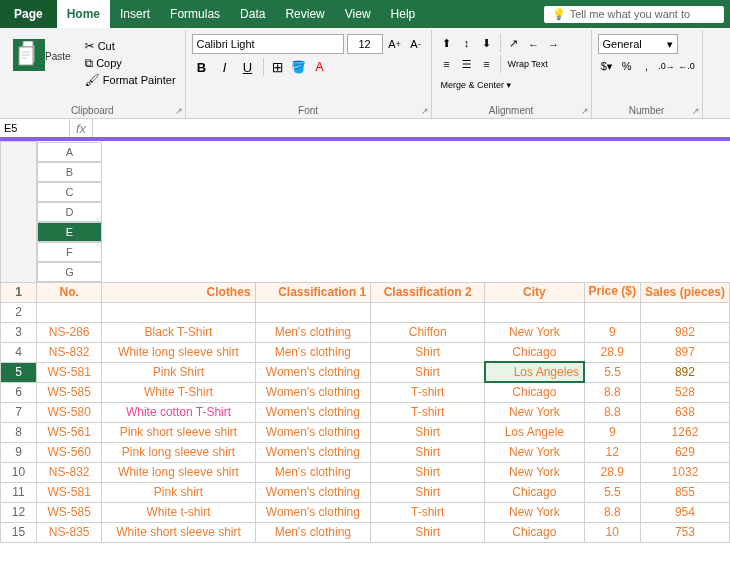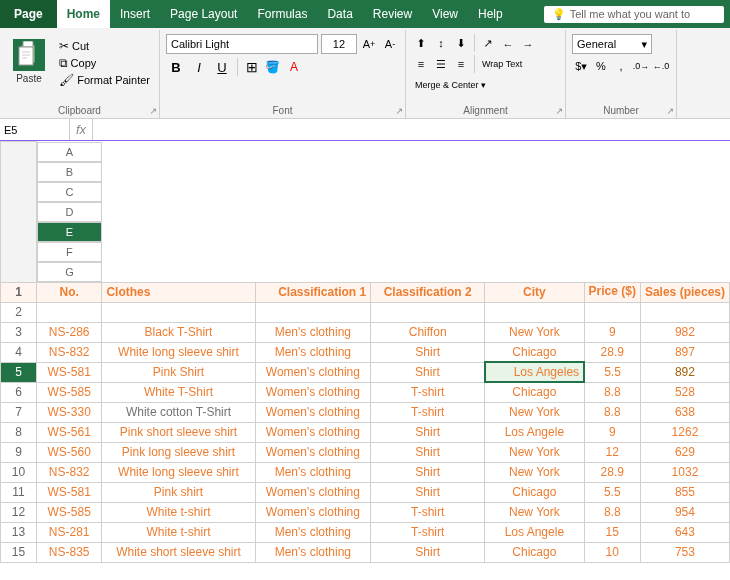--- a/index.html
+++ b/index.html
@@ -16,21 +16,21 @@
     .menu-bar .menu-item.active { background: #fff; color: #217346; font-weight: bold; }
     .formula-bar-spacer { flex: 1; }
     .tell-me { background: #fff; border-radius: 2px; padding: 2px 8px; margin: 3px 6px; font-size: 11px; color: #666; display: flex; align-items: center; gap: 4px; min-width: 180px; }
 
     
     .toolbar { background: #f3f3f3; border-bottom: 1px solid #d0d0d0; display: flex; align-items: stretch; padding: 2px 0; min-height: 86px; }
     .toolbar-group { display: flex; flex-direction: column; align-items: center; border-right: 1px solid #d0d0d0; padding: 2px 4px; min-width: 60px; position: relative; }
     
     
     .clipboard-group { flex-direction: row; align-items: flex-start; padding: 4px 6px 16px 6px; min-width: 90px; }
-    .paste-btn { display: flex; flex-direction: column; align-items: center; padding: 2px 6px; cursor: pointer; border: 1px solid transparent; justify-content: flex-end; }
+    .paste-btn { display: flex; flex-direction: row; align-items: center; padding: 2px 6px; cursor: pointer; border: 1px solid transparent; justify-content: flex-end; }
     .paste-icon { width: 32px; height: 32px; background: #217346; display: flex; align-items: center; justify-content: center; color: #fff; font-size: 18px; }
     .paste-label { font-size: 10px; color: #333; margin-top: 2px; }
     .clipboard-actions { display: flex; flex-direction: column; gap: 1px; padding-top: 2px; }
     .clip-action { display: flex; align-items: center; gap: 3px; font-size: 11px; cursor: pointer; padding: 1px 3px; }
     .clip-icon { font-size: 12px; }
     .font-select { border: 1px solid #aaa; padding: 1px 4px; font-size: 11px; height: 20px; min-width: 110px; background: #fff; }
     .font-size-select { border: 1px solid #aaa; padding: 1px 2px; font-size: 11px; height: 20px; width: 36px; background: #fff; text-align: center; }
     .icon-btn { width: 18px; height: 18px; display: flex; align-items: center; justify-content: center; cursor: pointer; border: 1px solid transparent; font-size: 11px; }
     .bold-btn { font-weight: bold; }
     .italic-btn { font-style: italic; }
@@ -54,33 +54,32 @@
     .data-row td { background: #fff; }
     .data-row:nth-child(even) td { background: #fff; }
     .name-box { width: 70px; border-right: 1px solid #ccc; padding: 0 4px; font-size: 11px; height: 100%; display: flex; align-items: center; }
     .formula-fx { padding: 0 6px; color: #888; font-style: italic; font-size: 13px; border-right: 1px solid #ccc; height: 100%; display: flex; align-items: center; }
     .formula-content { flex: 1; padding: 0 6px; font-size: 11px; }
 
     
     .number-box { border: 1px solid #aaa; padding: 1px 4px; font-size: 11px; height: 20px; width: 70px; background: #fff; display: flex; align-items: center; }
 
     
-    .formula-bar-area { display: flex; align-items: center; border-bottom: 1px solid #8b5cf6; background: #fff; height: 22px; }
+    .formula-bar-area { display: flex; align-items: center; border-bottom: 4px solid #8b5cf6; background: #fff; height: 22px; }
     
     
     .active-col-header { background: #217346; color: #fff; }
   </style>
 </head>
 <body>
 
 <div class="menu-bar">
   <div class="file-btn">Page</div>
   <div class="menu-item active">Home</div>
   <div class="menu-item">Insert</div>
-  <div class="menu-item">Page Layout</div>
   <div class="menu-item">Formulas</div>
   <div class="menu-item">Data</div>
   <div class="menu-item">Review</div>
   <div class="menu-item">View</div>
   <div class="menu-item">Help</div>
   <div class="formula-bar-spacer"></div>
   <div class="tell-me">
     <span style="color:#888;">💡</span>
     <span>Tell me what you want to</span>
   </div>
@@ -214,21 +213,21 @@
         <td class="col-header" style="text-align:center; font-size:11px; color:#666; height:20px; border:1px solid #d0d0d0;">D</td>
         <td class="col-header active-col-header" style="text-align:center; font-size:11px; height:20px; border:1px solid #d0d0d0;">E</td>
         <td class="col-header" style="text-align:center; font-size:11px; color:#666; height:20px; border:1px solid #d0d0d0;">F</td>
         <td class="col-header" style="text-align:center; font-size:11px; color:#666; height:20px; border:1px solid #d0d0d0;">G</td>
       </tr>
     </thead>
     <tbody id="sheet-body">
     <tr class="header-row">
           <td class="row-num">1</td>
           <td style="color: rgb(237, 125, 49); text-align: center; font-weight: bold; background: rgb(255, 245, 238);">No.</td>
-          <td style="color: rgb(237, 125, 49); text-align: left; font-weight: bold; background: rgb(255, 245, 238); margin-top: 12px;">Clothes</td>
+          <td style="color: rgb(237, 125, 49); text-align: right; font-weight: bold; background: rgb(255, 245, 238); margin-top: 12px;">Clothes</td>
           <td style="color: rgb(237, 125, 49); text-align: right; font-weight: bold; background: rgb(255, 245, 238);">Classification 1</td>
           <td style="color: rgb(237, 125, 49); text-align: center; font-weight: bold; background: rgb(255, 245, 238);">Classification 2</td>
           <td style="color: rgb(237, 125, 49); text-align: center; font-weight: bold; background: rgb(255, 245, 238);">City</td>
           <td style="color: rgb(237, 125, 49); text-align: left; font-weight: bold; background: rgb(255, 245, 238); line-height: 1.1;">Price ($)</td>
           <td style="color: rgb(237, 125, 49); text-align: center; font-weight: bold; background: rgb(255, 245, 238);">Sales (pieces)</td>
         </tr>
         <tr class="data-row">
           <td class="row-num">2</td>
           <td style="color: rgb(237, 125, 49); text-align: center;"></td>
           <td style="color: rgb(237, 125, 49); text-align: center;"></td>
@@ -273,22 +272,22 @@
           <td style="color: rgb(237, 125, 49); text-align: center;">WS-585</td>
           <td style="color: rgb(237, 125, 49); text-align: center;">White T-Shirt</td>
           <td style="color: rgb(237, 125, 49); text-align: center;">Women's clothing</td>
           <td style="color: rgb(237, 125, 49); text-align: center;">T-shirt</td>
           <td style="color: rgb(237, 125, 49); text-align: center;">Chicago</td>
           <td style="color: rgb(237, 125, 49); text-align: center;">8.8</td>
           <td style="color: rgb(237, 125, 49); text-align: center;">528</td>
         </tr>
         <tr class="data-row">
           <td class="row-num">7</td>
-          <td style="color: rgb(237, 125, 49); text-align: center;">WS-330</td>
-          <td style="color: #737373; text-align: center;">White cotton T-Shirt</td>
+          <td style="color: rgb(237, 125, 49); text-align: center;">WS-580</td>
+          <td style="color: #ec4899; text-align: center;">White cotton T-Shirt</td>
           <td style="color: rgb(237, 125, 49); text-align: center;">Women's clothing</td>
           <td style="color: rgb(237, 125, 49); text-align: center;">T-shirt</td>
           <td style="color: rgb(237, 125, 49); text-align: center;">New York</td>
           <td style="color: rgb(237, 125, 49); text-align: center;">8.8</td>
           <td style="color: rgb(237, 125, 49); text-align: center;">638</td>
         </tr>
         <tr class="data-row">
           <td class="row-num">8</td>
           <td style="color: rgb(237, 125, 49); text-align: center;">WS-561</td>
           <td style="color: rgb(237, 125, 49); text-align: center;">Pink short sleeve shirt</td>
@@ -332,30 +331,20 @@
           <td class="row-num">12</td>
           <td style="color: rgb(237, 125, 49); text-align: center;">WS-585</td>
           <td style="color: rgb(237, 125, 49); text-align: center;">White t-shirt</td>
           <td style="color: rgb(237, 125, 49); text-align: center;">Women's clothing</td>
           <td style="color: rgb(237, 125, 49); text-align: center;">T-shirt</td>
           <td style="color: rgb(237, 125, 49); text-align: center;">New York</td>
           <td style="color: rgb(237, 125, 49); text-align: center;">8.8</td>
           <td style="color: rgb(237, 125, 49); text-align: center;">954</td>
         </tr>
         <tr class="data-row">
-          <td class="row-num">13</td>
-          <td style="color: rgb(237, 125, 49); text-align: center;">NS-281</td>
-          <td style="color: rgb(237, 125, 49); text-align: center;">White t-shirt</td>
-          <td style="color: rgb(237, 125, 49); text-align: center;">Men's clothing</td>
-          <td style="color: rgb(237, 125, 49); text-align: center;">T-shirt</td>
-          <td style="color: rgb(237, 125, 49); text-align: center;">Los Angele</td>
-          <td style="color: rgb(237, 125, 49); text-align: center;">15</td>
-          <td style="color: rgb(237, 125, 49); text-align: center;">643</td>
-        </tr>
-        <tr class="data-row">
           <td class="row-num">15</td>
           <td style="color: rgb(237, 125, 49); text-align: center;">NS-835</td>
           <td style="color: rgb(237, 125, 49); text-align: center;">White short sleeve shirt</td>
           <td style="color: rgb(237, 125, 49); text-align: center;">Men's clothing</td>
           <td style="color: rgb(237, 125, 49); text-align: center;">Shirt</td>
           <td style="color: rgb(237, 125, 49); text-align: center;">Chicago</td>
           <td style="color: rgb(237, 125, 49); text-align: center;">10</td>
           <td style="color: rgb(237, 125, 49); text-align: center;">753</td>
         </tr>
       </tbody>

